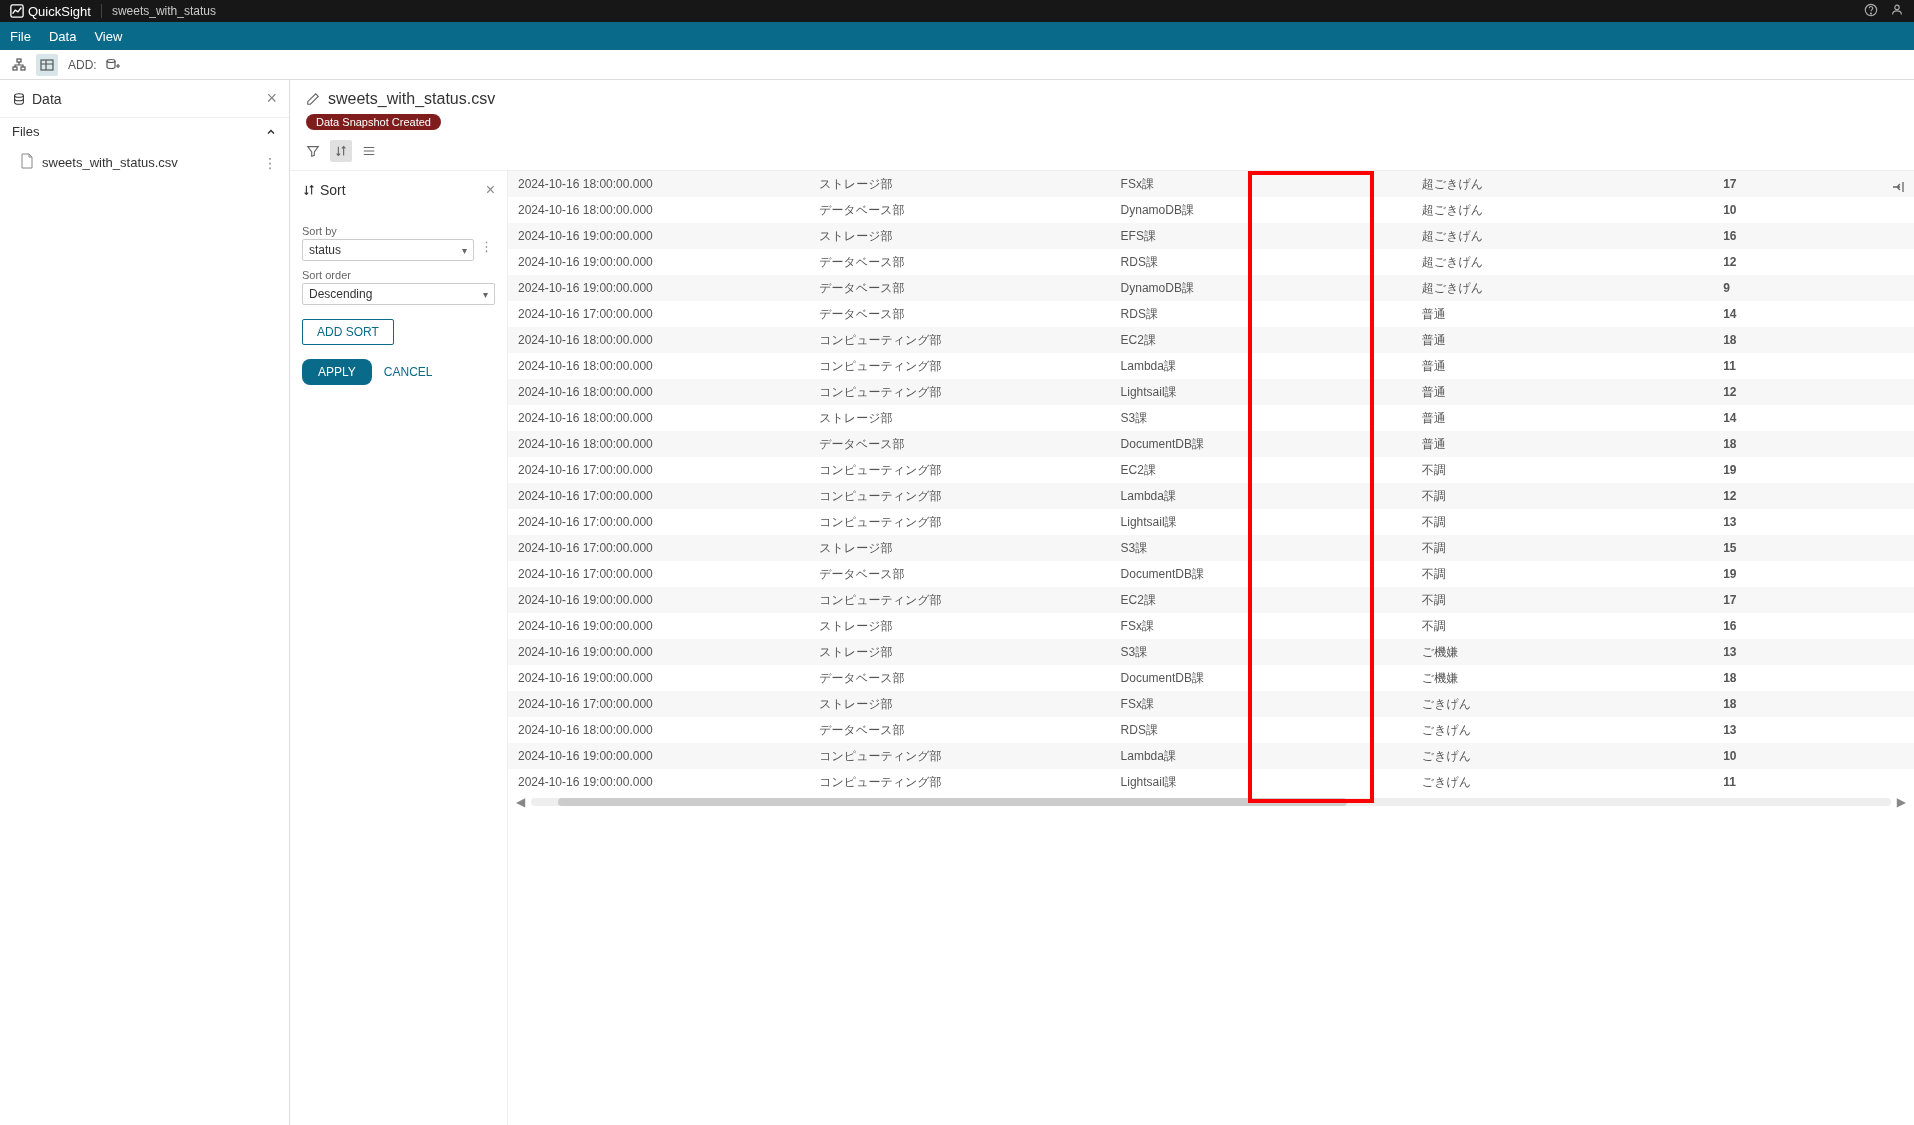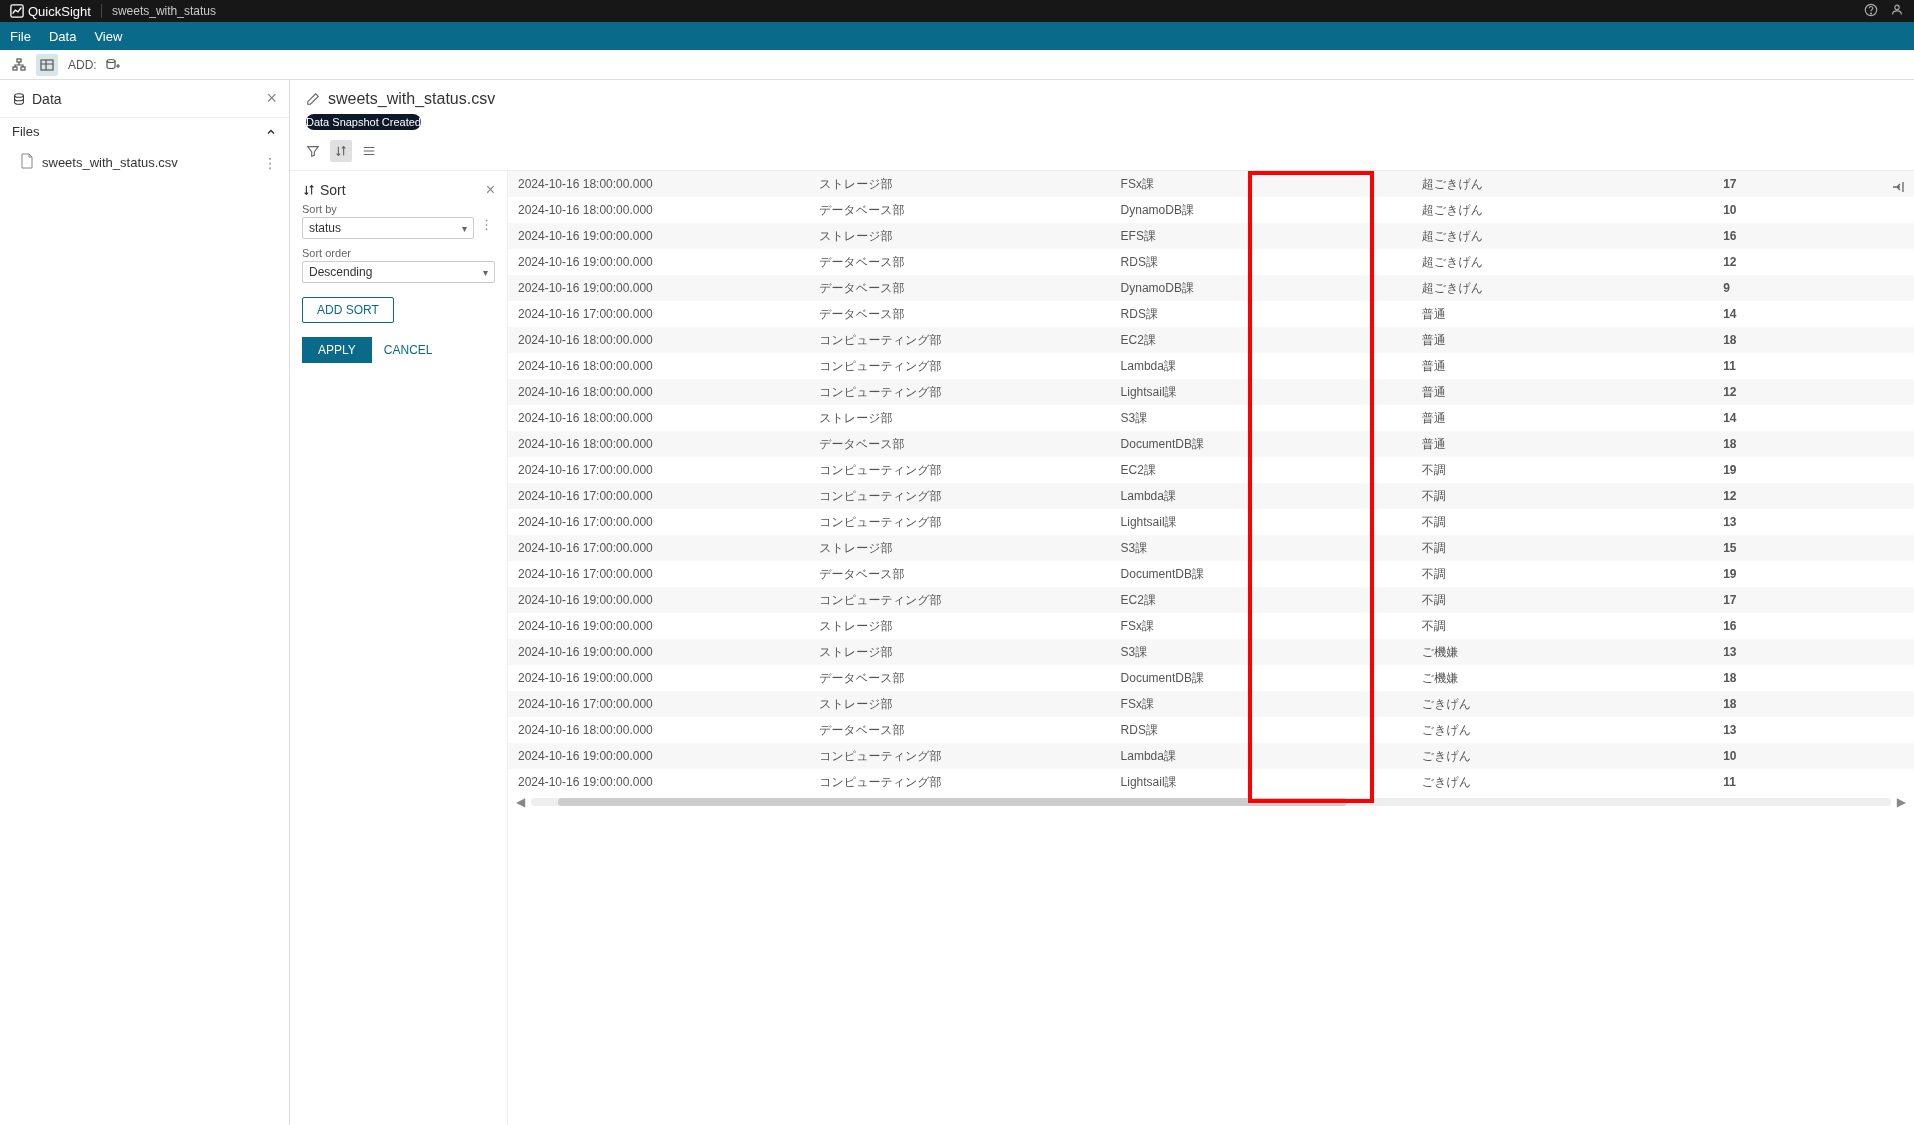--- a/index.html
+++ b/index.html
@@ -38,40 +38,40 @@
     .file-item-left { display: flex; align-items: center; gap: 8px; }
     .file-icon svg { width: 14px; height: 16px; }
     .file-name { font-size: 13px; color: #333; }
     .file-menu { color: #888; cursor: pointer; font-size: 14px; }
     
     .content { flex: 1; display: flex; flex-direction: column; overflow: hidden; }
     .content-header { padding: 10px 16px 6px; }
     .content-title-row { display: flex; align-items: center; gap: 8px; }
     .content-title-row svg { width: 14px; height: 14px; color: #666; }
     .content-title { font-size: 16px; color: #333; }
-    .snapshot-badge { display: inline-block; background: #0f172a; color: #fff; border-radius: 10px; padding: 2px 0; font-size: 11px; margin-top: 6px; }
+    .snapshot-badge { display: inline-block; background: #7f1d1d; color: #fff; border-radius: 10px; padding: 2px 10px; font-size: 11px; margin-top: 6px; }
     
     .content-toolbar { padding: 4px 12px 8px; display: flex; align-items: center; gap: 6px; border-bottom: 1px solid #eee; }
     .content-tool { width: 22px; height: 22px; display: flex; align-items: center; justify-content: center; cursor: pointer; border-radius: 2px; color: #666; }
     .content-tool.active { background: #e0e0e0; }
     
     .content-body { display: flex; flex: 1; overflow: hidden; position: relative; }
     
     .sort-panel { width: 218px; padding: 10px 12px; border-right: 1px solid #eee; }
-    .sort-panel-header { display: flex; align-items: center; justify-content: space-between; margin-bottom: 4px; }
+    .sort-panel-header { display: flex; align-items: center; justify-content: space-between; margin-bottom: 26px; }
     .sort-panel-title { display: flex; align-items: center; gap: 4px; font-size: 14px; }
     .sort-panel-close { cursor: pointer; color: #888; font-size: 16px; }
     .sort-field-label { font-size: 11px; color: #666; margin-bottom: 2px; }
     .sort-select-row { display: flex; gap: 4px; margin-bottom: 8px; }
     .sort-select { flex: 1; border: 1px solid #ccc; border-radius: 2px; padding: 3px 6px; font-size: 12px; background: #fff; cursor: pointer; display: flex; justify-content: space-between; align-items: center; }
     .sort-select-caret { color: #666; font-size: 10px; }
     .sort-menu-dots { color: #888; cursor: pointer; padding: 0 2px; }
     .add-sort-btn { border: 1px solid #0a6a8a; color: #0a6a8a; background: #fff; padding: 5px 14px; font-size: 12px; border-radius: 2px; cursor: pointer; margin-top: 6px; margin-bottom: 14px; }
     .sort-footer { display: flex; gap: 12px; align-items: center; }
-    .apply-btn { background: #0a6a8a; color: #fff; border: none; padding: 6px 16px; font-size: 12px; border-radius: 0; cursor: pointer; }
+    .apply-btn { background: #0a6a8a; color: #fff; border: none; padding: 6px 16px; font-size: 12px; border-radius: 8px; cursor: pointer; }
     .cancel-btn { background: none; border: none; color: #0a6a8a; font-size: 12px; cursor: pointer; }
     
     .table-wrap { flex: 1; overflow: auto; position: relative; }
     .data-table { width: 100%; border-collapse: collapse; }
     .data-table tr { height: 26px; }
     .data-table tr:nth-child(odd) { background: #f7f7f7; }
     .data-table tr:nth-child(even) { background: #fff; }
     .data-table td { padding: 4px 10px; font-size: 12px; color: #555; white-space: nowrap; }
     .data-table td.col-num { text-align: left; font-weight: bold; }
     

